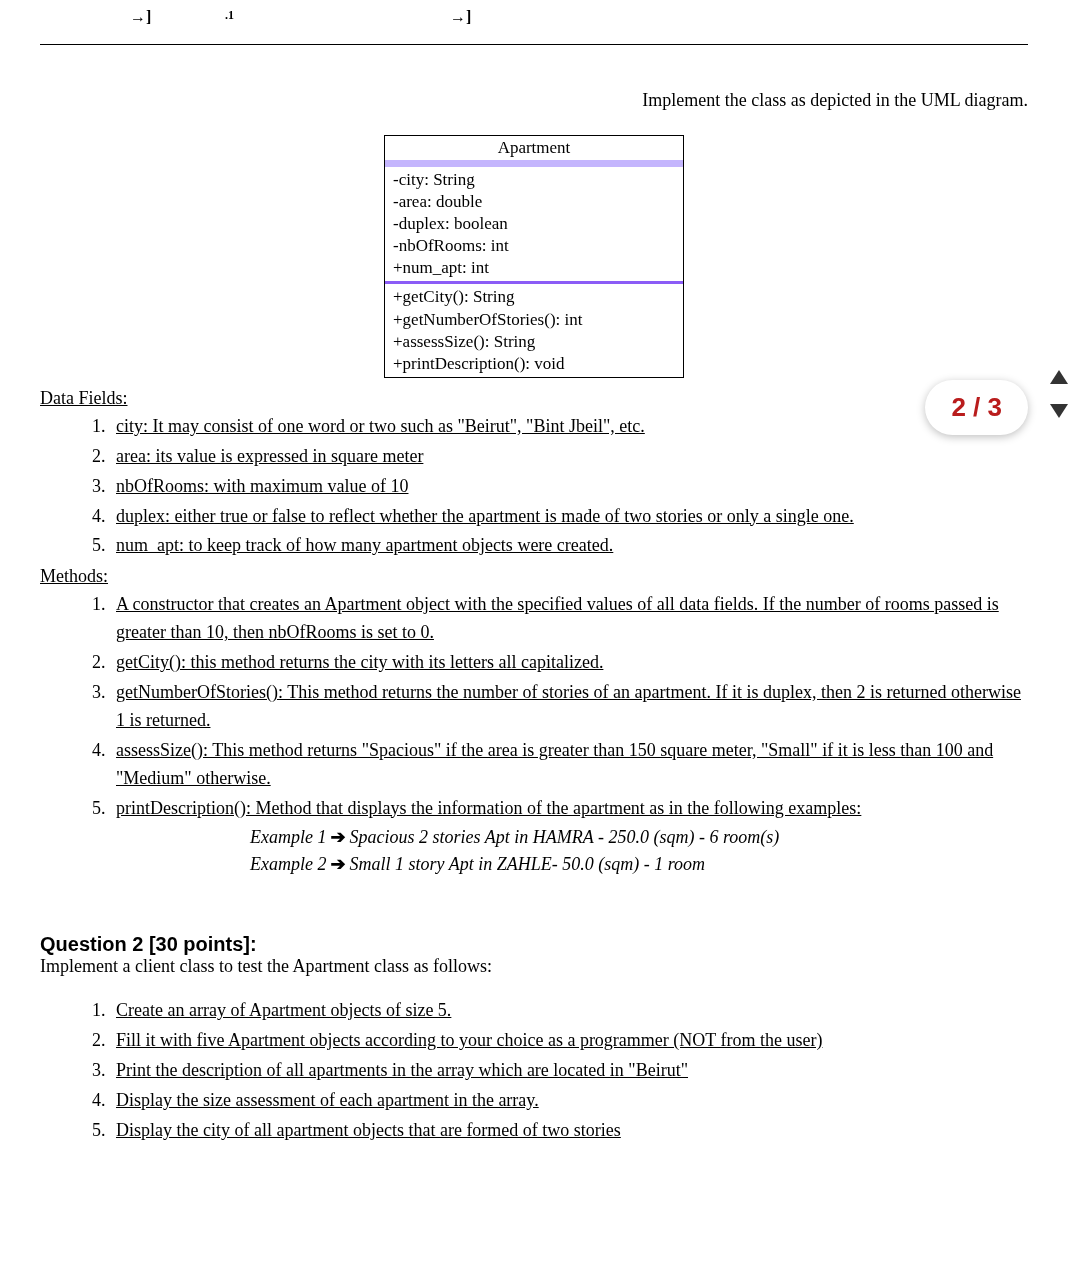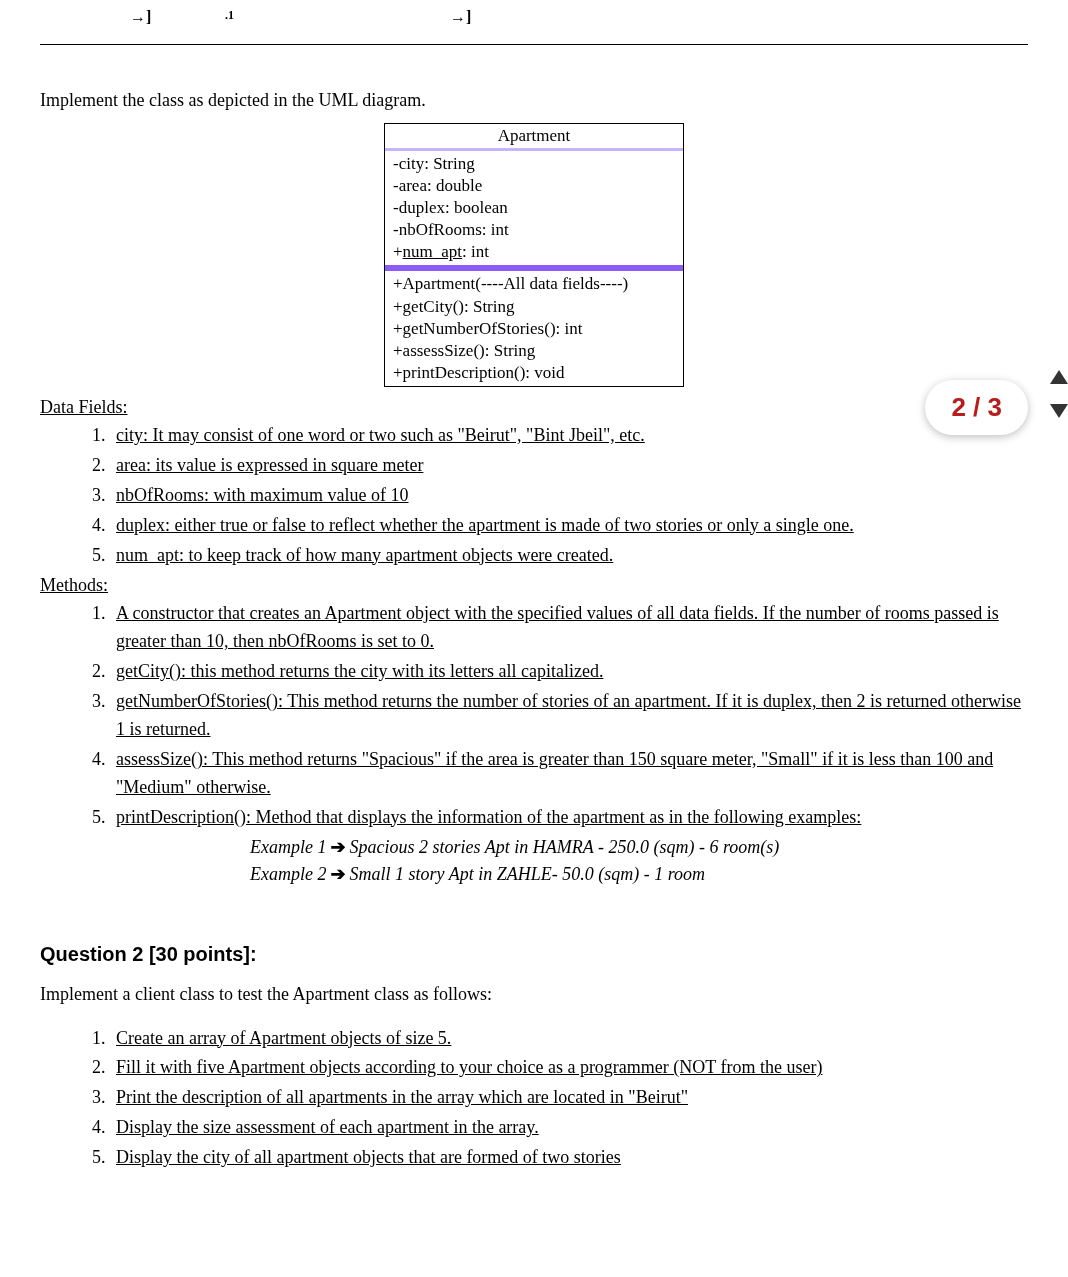--- a/index.html
+++ b/index.html
@@ -15,39 +15,39 @@
     .top-bar {
       height: 45px;
       border-bottom: 1px solid #000;
       position: relative;
       margin-bottom: 45px;
     }
     .top-bar .mark { position: absolute; top: 8px; font-size: 16px; font-weight: bold;}
     .top-bar .m1 { left: 90px; }
     .top-bar .m2 { left: 185px; font-size:12px; }
     .top-bar .m3 { left: 410px; }
-    .intro { margin-bottom: 12px; }
+    .intro { margin-bottom: 24px; text-align: right; }
     .uml-wrap { display:flex; justify-content:center; margin-bottom: 10px;}
     .uml {
       border: 1px solid #000;
       width: 300px;
       font-size: 17px;
     }
     .uml-title {
       text-align: center;
-      border-bottom: 3px solid #c4b5fd;
+      border-bottom: 7px solid #c4b5fd;
       padding: 2px 0;
     }
     .uml-section {
-      border-bottom: 6px solid #8b5cf6;
+      border-bottom: 3px solid #8b5cf6;
       padding: 2px 8px;
       line-height: 1.3;
     }
     .uml-section:last-child { border-bottom:none;}
-    .under { text-decoration: underline; }
+    .under { }
     .section-heading {
       text-decoration: underline;
       margin-top: 6px;
       margin-bottom: 4px;
     }
     ol.num {
       list-style: decimal;
       margin-left: 70px;
       line-height: 1.55;
     }
@@ -57,21 +57,20 @@
       font-style: italic;
       line-height: 1.5;
       margin-top: 2px;
     }
     .arrow { font-style: normal; font-weight: bold; margin: 0 4px;}
     .q2-title {
       font-family: Arial, Helvetica, sans-serif;
       font-weight: bold;
       font-size: 20px;
       margin-top: 55px;
-      margin-bottom: 18px;
     }
     .page-indicator {
       position: absolute;
       right: 40px;
       top: 380px;
       background: #fff;
       border-radius: 28px;
       box-shadow: 0 2px 8px rgba(0,0,0,0.25);
       padding: 12px 26px;
       font-family: Arial, sans-serif;
@@ -119,21 +118,20 @@
   <div class="uml">
     <div class="uml-title">Apartment</div>
     <div class="uml-section">
       <div>-city: String</div>
       <div>-area: double</div>
       <div>-duplex: boolean</div>
       <div>-nbOfRooms: int</div>
       <div><span>+</span><span class="under">num_apt</span><span>: int</span></div>
     </div>
     <div class="uml-section">
-      <div>+Apartment(----All data fields----)</div>
       <div>+getCity(): String</div>
       <div>+getNumberOfStories(): int</div>
       <div>+assessSize(): String</div>
       <div>+printDescription(): void</div>
     </div>
   </div>
 </div>
 
 <div class="section-heading">Data Fields:</div>
 <ol class="num">

